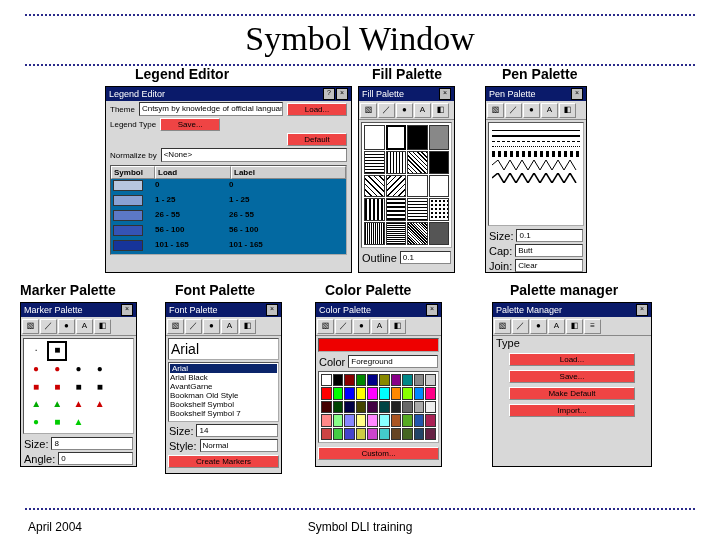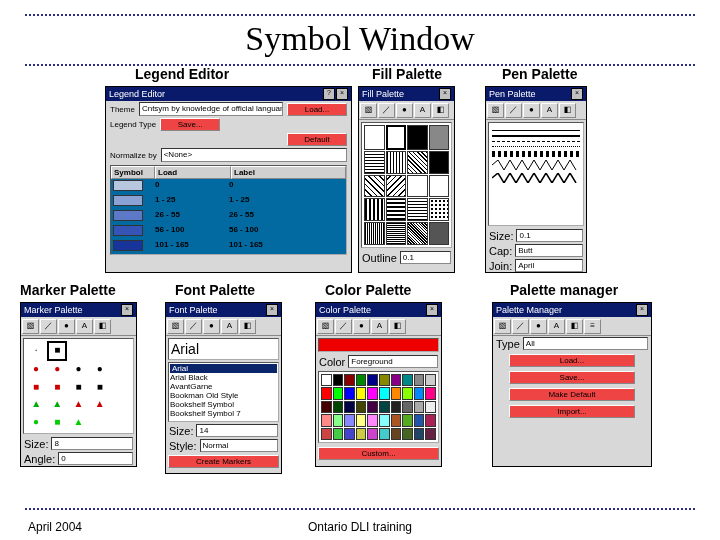--- a/index.html
+++ b/index.html
@@ -291,21 +291,21 @@
     <div class="field-row">
         <label>Size:</label>
         <div class="inp">0.1</div>
       </div>
     <div class="field-row">
         <label>Cap:</label>
         <div class="inp">Butt</div>
       </div>
     <div class="field-row">
         <label>Join:</label>
-        <div class="inp">April</div>
+        <div class="inp">Clear</div>
       </div>
   </div>
 
   <div class="section-label" style="left:0; top:216px">Marker Palette</div>
   <div class="section-label" style="left:155px; top:216px">Font Palette</div>
   <div class="section-label" style="left:305px; top:216px">Color Palette</div>
   <div class="section-label" style="left:490px; top:216px">Palette manager</div>
 
   <div class="panel" style="left:0; top:236px; width:115px; height:163px">
     <div class="titlebar">
@@ -482,30 +482,29 @@
     <div class="toolbar">
       <div class="tbtn">▧</div>
       <div class="tbtn">／</div>
       <div class="tbtn">●</div>
       <div class="tbtn">A</div>
       <div class="tbtn">◧</div>
       <div class="tbtn">≡</div>
     </div>
     <div class="field-row">
         <label>Type</label>
-        <div class="inp">All</div>
       </div>
     <div style="padding:3px 16px;display:flex;flex-direction:column;gap:4px">
       <div class="btn">Load...</div>
       <div class="btn">Save...</div>
       <div class="btn">Make Default</div>
       <div class="btn">Import...</div>
     </div>
   </div>
 
 </div>
 
 <div class="dotted-bar" style="position:absolute;left:0;right:0;bottom:30px"></div>
 
 <div class="footer">
   <span class="left">April 2004</span>
-  <div class="center">Ontario DLI training</div>
+  <div class="center">Symbol DLI training</div>
 </div>
 
 </body></html>

